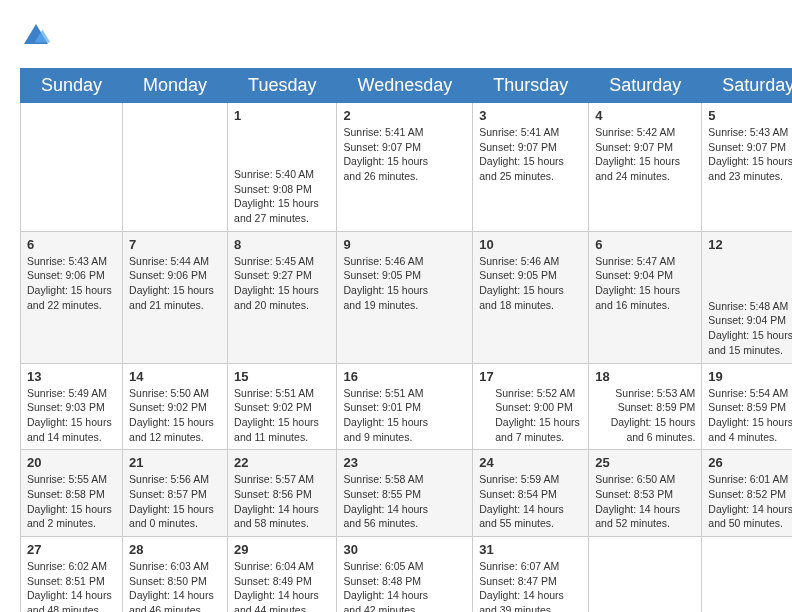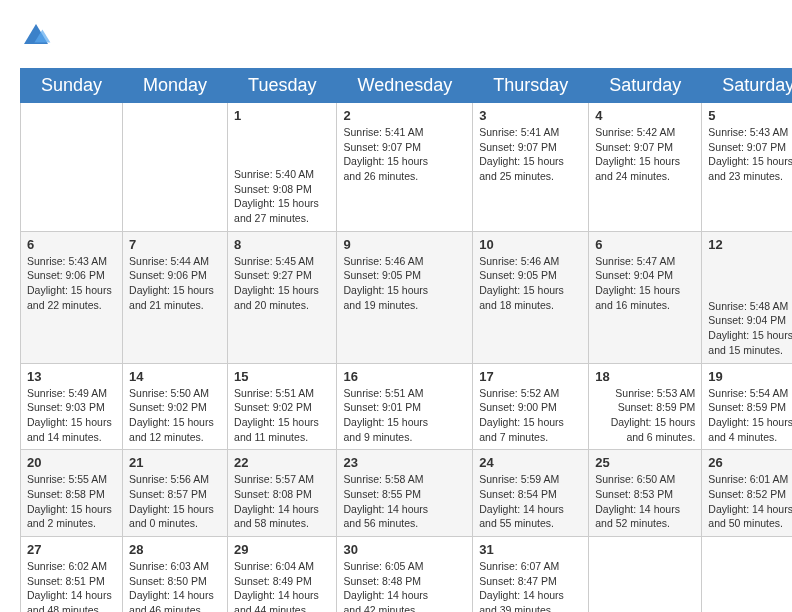--- a/index.html
+++ b/index.html
@@ -243,21 +243,21 @@
         </td>
         <td>
           <span class="day-number">16</span>
           <div class="day-info" style="white-space: pre-line;">Sunrise: 5:51 AM
 Sunset: 9:01 PM
 Daylight: 15 hours
 and 9 minutes.</div>
         </td>
         <td>
           <span class="day-number">17</span>
-          <div class="day-info" style="white-space: pre-line;">Sunrise: 5:52 AM
+          <div class="day-info" style="white-space: pre-line; margin-left: 16px;">Sunrise: 5:52 AM
 Sunset: 9:00 PM
 Daylight: 15 hours
 and 7 minutes.</div>
         </td>
         <td>
           <span class="day-number">18</span>
           <div class="day-info" style="white-space: pre-line; text-align: right;">Sunrise: 5:53 AM
 Sunset: 8:59 PM
 Daylight: 15 hours
 and 6 minutes.</div>
@@ -281,21 +281,21 @@
         <td>
           <span class="day-number">21</span>
           <div class="day-info" style="white-space: pre-line;">Sunrise: 5:56 AM
 Sunset: 8:57 PM
 Daylight: 15 hours
 and 0 minutes.</div>
         </td>
         <td>
           <span class="day-number">22</span>
           <div class="day-info" style="white-space: pre-line;">Sunrise: 5:57 AM
-Sunset: 8:08 PM
+Sunset: 8:56 PM
 Daylight: 14 hours
 and 58 minutes.</div>
         </td>
         <td>
           <span class="day-number">23</span>
           <div class="day-info" style="white-space: pre-line;">Sunrise: 5:58 AM
 Sunset: 8:55 PM
 Daylight: 14 hours
 and 56 minutes.</div>
         </td>

